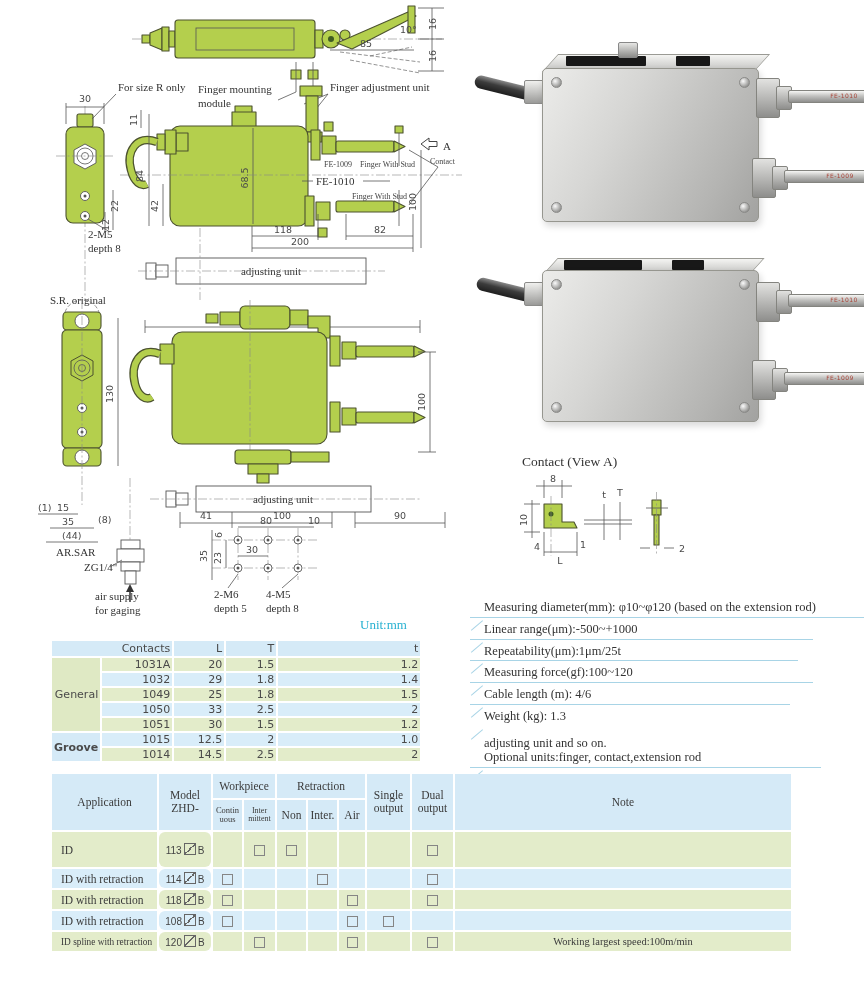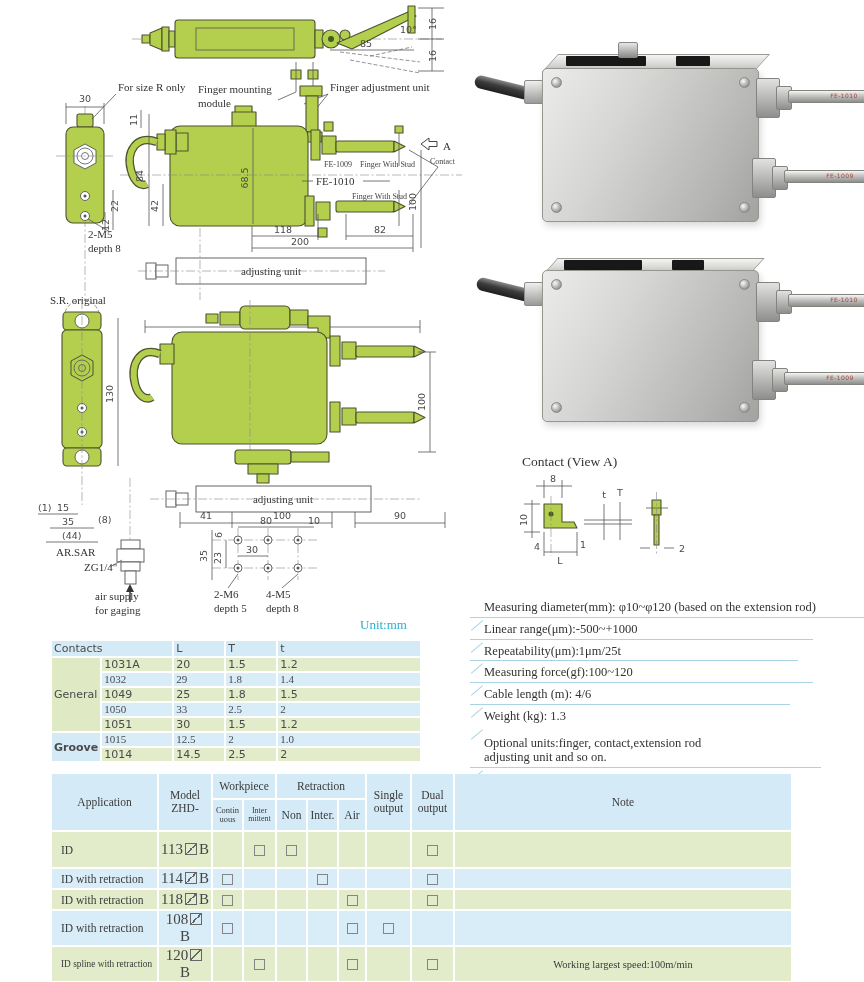--- a/index.html
+++ b/index.html
@@ -34,31 +34,31 @@
   
   #unit-label{position:absolute;left:360px;top:617px;font:13px "Liberation Serif",serif;color:#28b1d1;}
   #specs{position:absolute;left:470px;top:598px;width:392px;font:12.5px "Liberation Serif",serif;color:#333;}
   .spec-item{position:relative;padding:2px 0 2px 14px;border-bottom:1px solid #a8d4e6;margin-bottom:2px;line-height:1.18;}
   .spec-item::before{content:"";position:absolute;left:-2px;bottom:-4px;width:15px;height:1px;background:#a8d4e6;
         transform:rotate(-40deg);transform-origin:100% 100%;}
   
   table{border-collapse:separate;border-spacing:2px;}
   td{padding:0 2px;}
   #contacts-table{position:absolute;left:50px;top:639px;font:11px "DejaVu Sans",sans-serif;color:#4a4a4a;}
-  #contacts-table td{text-align:left;height:13px;line-height:13px;}
+  #contacts-table td{text-align:right;height:13px;line-height:13px;}
   #app-table{position:absolute;left:50px;top:772px;font:11.5px "Liberation Serif",serif;color:#3a3a3a;}
   #app-table td{text-align:center;}
   .hdr{background:#d5eaf7;}
   .row-green{background:#e3ecca;}
-  .row-blue{background:#d9edf9;font-family:Liberation Serif, serif;}
+  .row-blue{background:#d9edf9;}
   .cat-green{background:#dfe9c4;}
   .cat-blue{background:#d5eaf7;font-weight:bold;}
   .app-cell{text-align:left !important;padding-left:9px !important;}
   .app-small{font-size:9.3px;}
-  .model-cell{font-family:Liberation Serif, serif;font-size:15px;color:#444;}
+  .model-cell{font-family:Liberation Sans, sans-serif;font-size:10px;color:#444;border-radius:6px;}
   .subhdr{font-size:8.5px;line-height:1.05;}
   .subhdr2{font-size:8px;line-height:1.05;}
   .two-line{line-height:1.1;}
   .checkcell.checked::after{content:"";display:inline-block;width:9px;height:9px;border:1px solid #858585;
         vertical-align:middle;background:transparent;}
   .slashbox{display:inline-block;width:10px;height:10px;border:1px solid #666;vertical-align:-1px;margin:0 2px;
         background:linear-gradient(to bottom right,transparent 45%,#666 45%,#666 55%,transparent 55%);}
   #footnote{position:absolute;left:50px;top:948px;font:12px "Liberation Serif",serif;color:#2b2b2b;}
 </style>
 </head>
@@ -432,22 +432,22 @@
   <div id="unit-label">Unit:mm</div>
 
   <div id="specs">
     <div class="spec-item" style="width:100%">Measuring diameter(mm): φ10~φ120 (based on the extension rod)</div>
     <div class="spec-item" style="width:84%">Linear range(μm):-500~+1000</div>
     <div class="spec-item" style="width:80%">Repeatability(μm):1μm/25t</div>
     <div class="spec-item" style="width:84%">Measuring force(gf):100~120</div>
     <div class="spec-item" style="width:78%">Cable length (m): 4/6</div>
     <div class="spec-item" style="width:76%;border-bottom:none;margin-bottom:8px;">Weight (kg): 1.3</div>
     <div class="spec-item" style="width:86%">
+      <span style="display:block">adjusting unit and so on.</span>
       <span style="display:block">Optional units:finger, contact,extension rod</span>
-      <span style="display:block">adjusting unit and so on.</span>
     </div>
   </div>
 
   <table id="contacts-table">
     <colgroup>
         <col style="width:48px">
         <col style="width:70px">
         <col style="width:50px">
         <col style="width:50px">
         <col style="width:142px">

